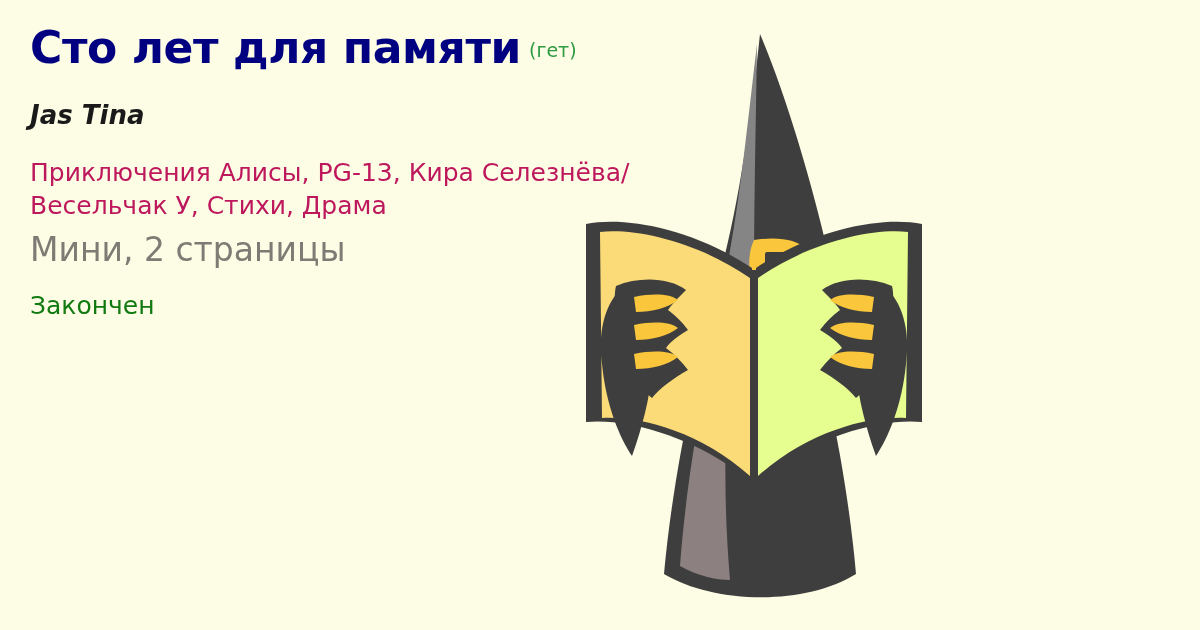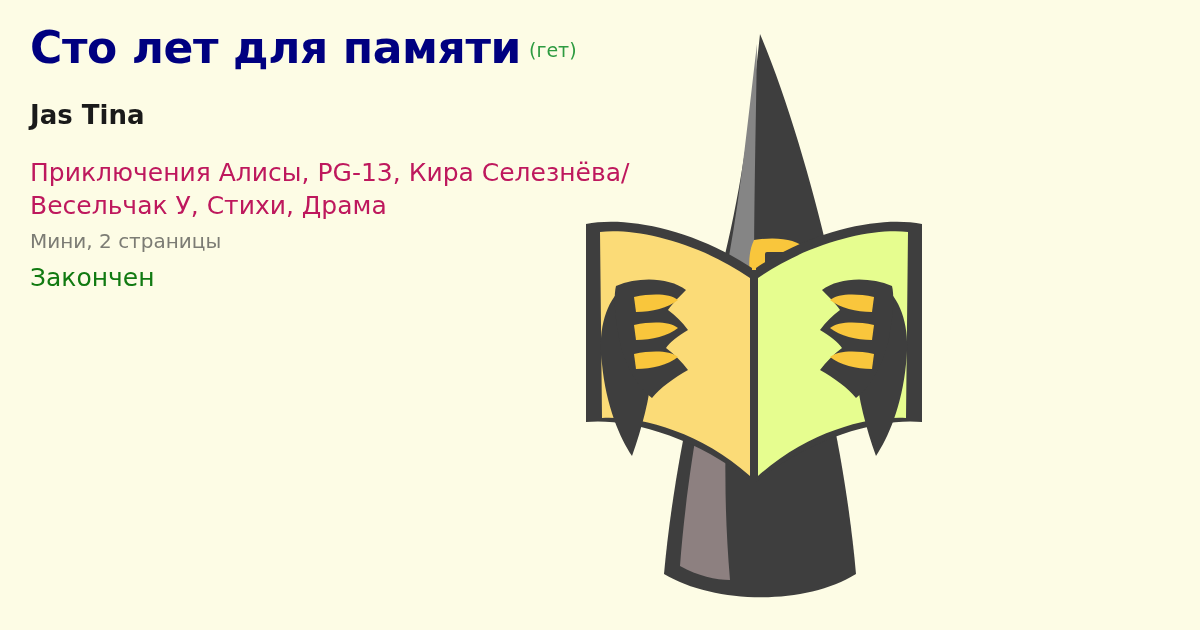--- a/index.html
+++ b/index.html
@@ -49,36 +49,37 @@
     margin-top: 12px;
     font-size: 22px;
     color: #9A9A90;
     letter-spacing: 0.1px;
   }
   .fic-author {
     margin-top: 30px;
     font-size: 26px;
     font-weight: bold;
     color: #1A1A1A;
+    font-style: italic;
   }
   .fic-tags {
     margin-top: 26px;
     font-size: 25px;
     color: #be185d;
     line-height: 1.32;
     max-width: 730px;
   }
   .fic-size {
     margin-top: 6px;
-    font-size: 20px;
+    font-size: 33px;
     color: #7C7C74;
     line-height: 1.32;
   }
   .fic-status {
-    margin-top: 7px;
+    margin-top: 17px;
     font-size: 25px;
     color: #117A11;
     line-height: 1.32;
   }
   .illus {
     position: absolute;
     right: 4px;
     top: 14px;
     width: 380px;
     height: 600px;

